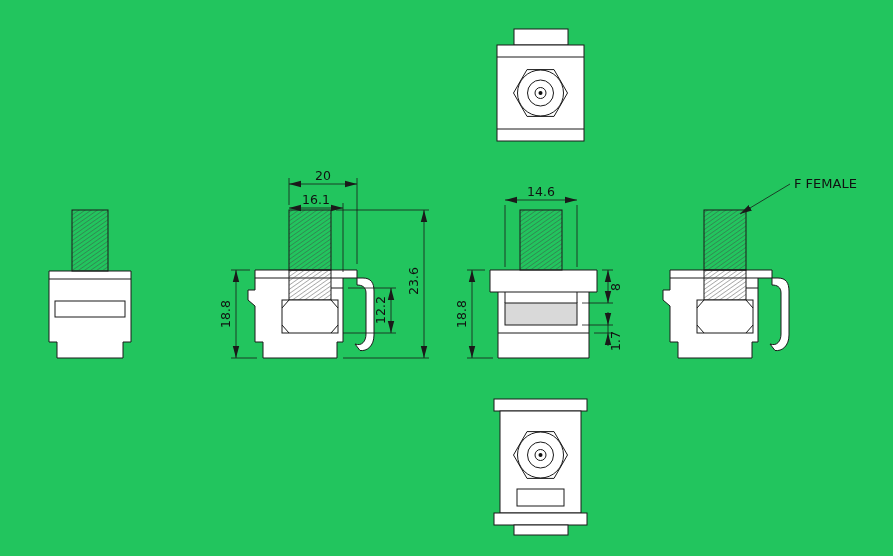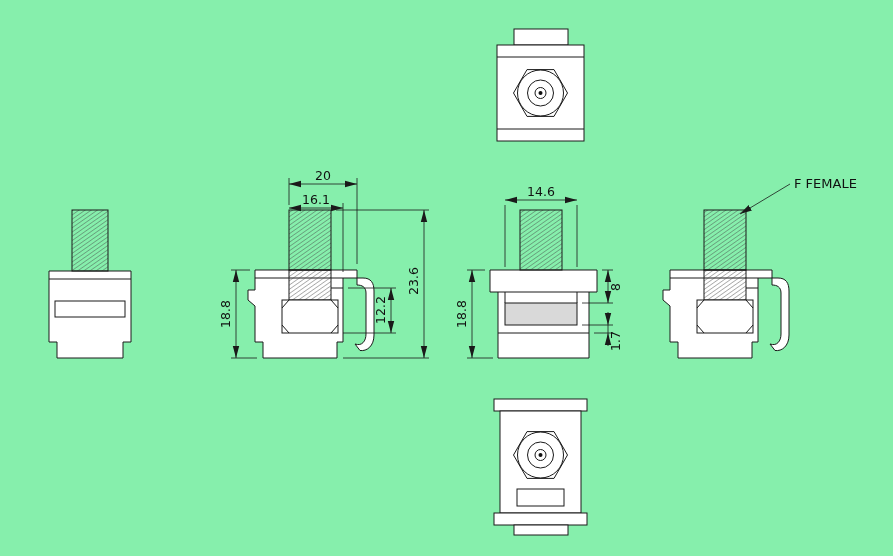--- a/index.html
+++ b/index.html
@@ -1,16 +1,16 @@
 <!DOCTYPE html>
 <html><head>
 <meta charset="utf-8">
 <style>
   html,body{margin:0;padding:0;background:#fff;}
-  #stage{position:relative;width:893px;height:556px;background:#86efac;overflow:hidden;font-family:"DejaVu Sans",sans-serif;}
+  #stage{position:relative;width:893px;height:556px;background:#22c55e;overflow:hidden;font-family:"DejaVu Sans",sans-serif;}
   svg{display:block;}
   .g   {fill:#ffffff;stroke:#1a1a1a;stroke-width:1;stroke-linejoin:miter;}
   .ln  {fill:none;stroke:#1a1a1a;stroke-width:1;}
   .th  {fill:url(#hatch);stroke:#1a1a1a;stroke-width:1;}
   .gray{fill:#d9d9d9;stroke:#1a1a1a;stroke-width:1;}
   .dim {fill:none;stroke:#1a1a1a;stroke-width:0.8;}
   .dtext{font-family:"DejaVu Sans",sans-serif;font-size:12.5px;fill:#111;}
   .ltext{font-family:"DejaVu Sans",sans-serif;font-size:13px;fill:#111;}
 </style>
 </head>

